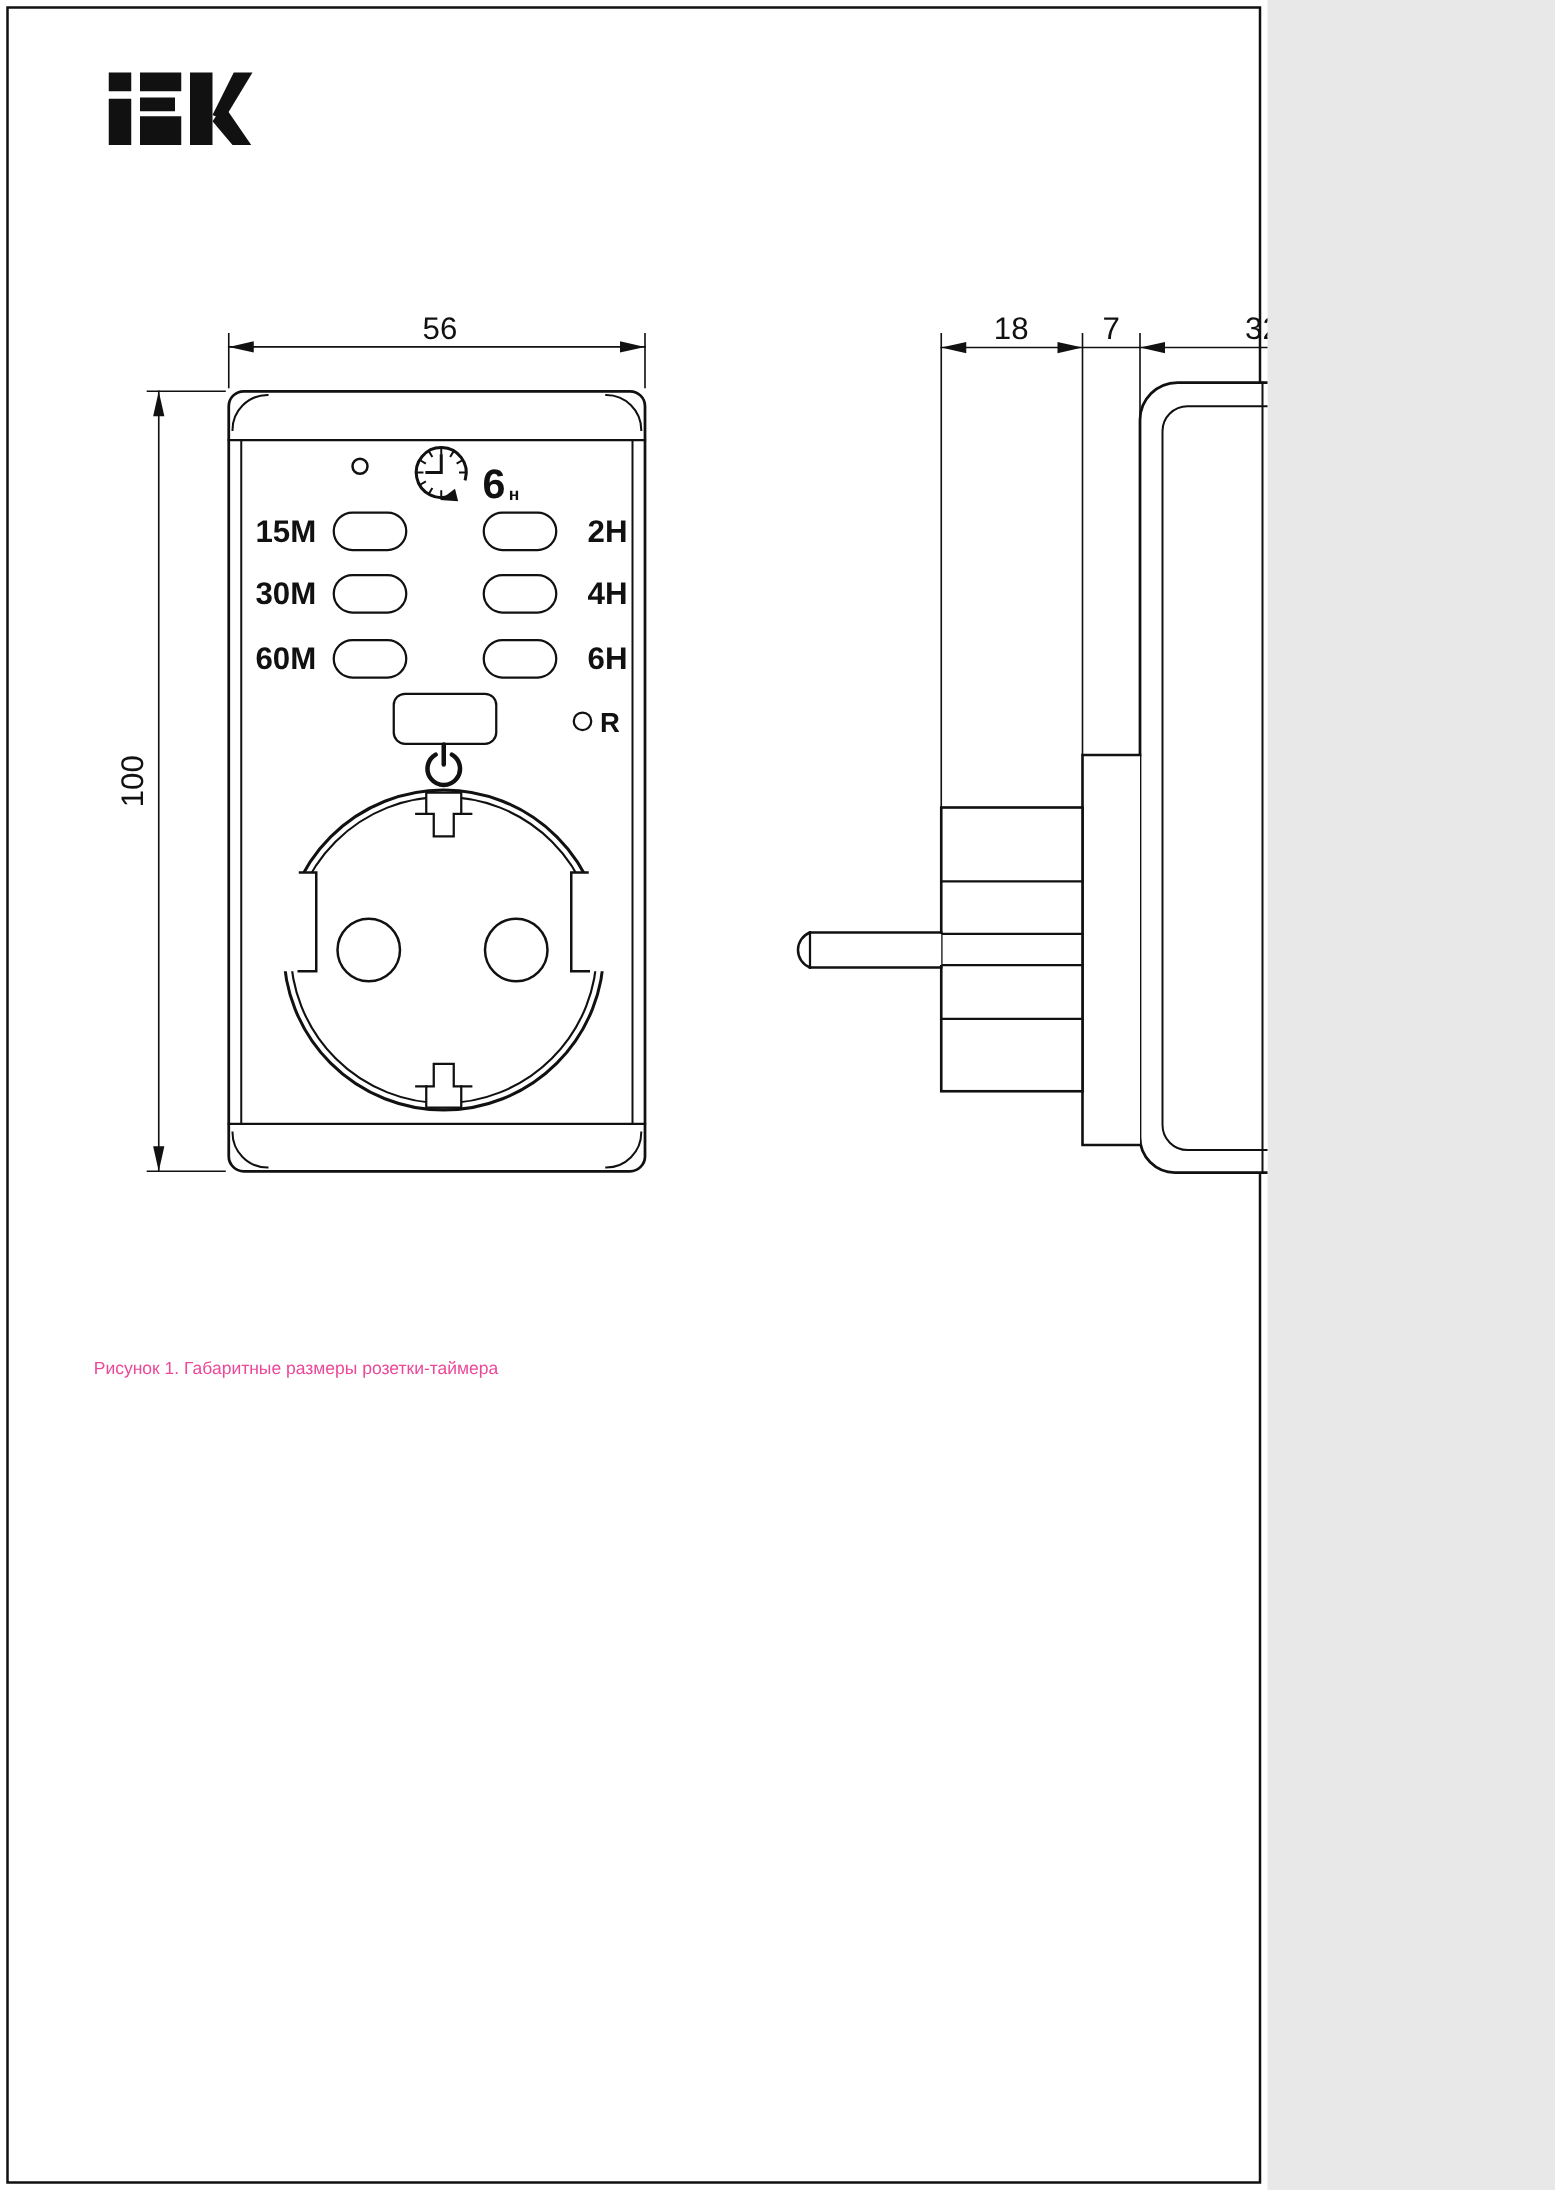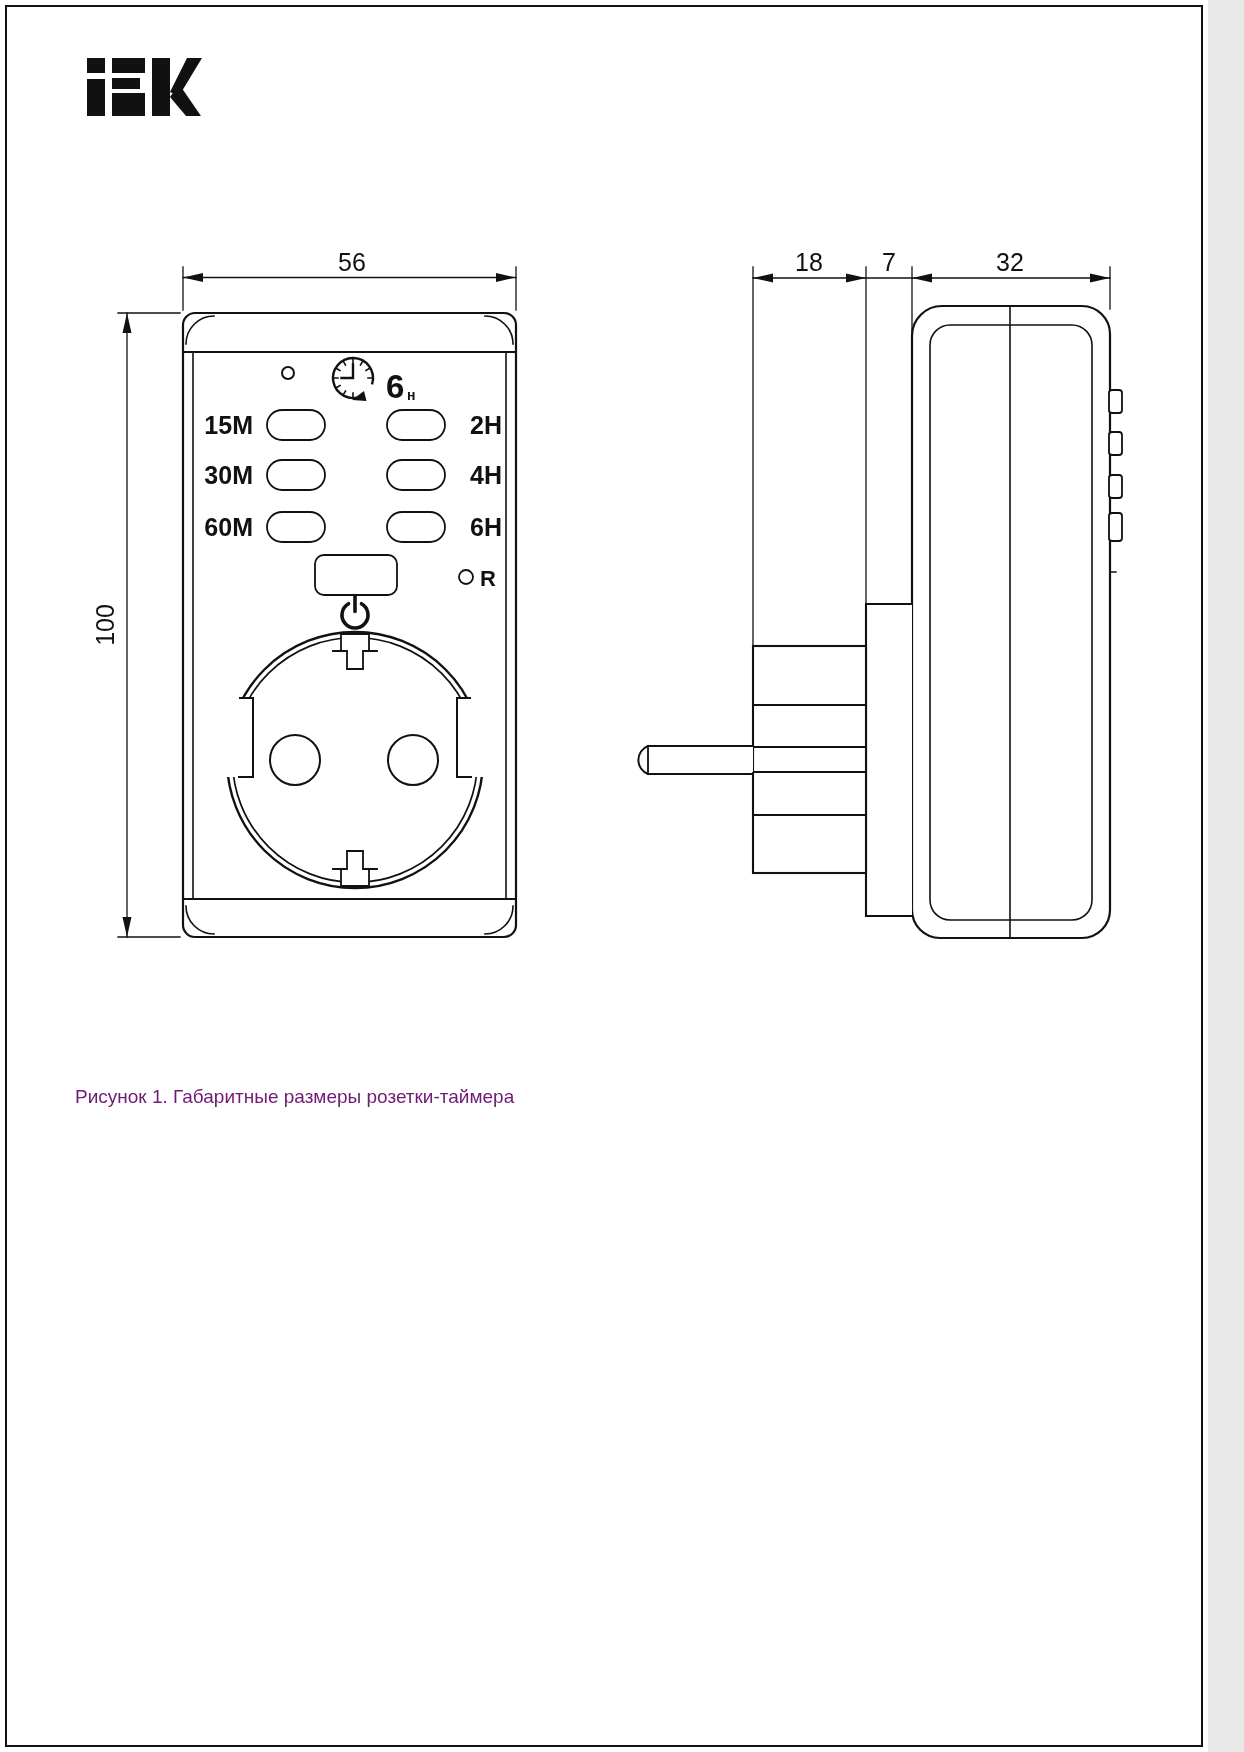--- a/index.html
+++ b/index.html
@@ -1,37 +1,37 @@
 <!DOCTYPE html>
 <html><head>
 <meta charset="utf-8">
 <style>
   html,body{margin:0;padding:0;background:#e8e8e8;}
   .page{
     position:relative;
-    width:1208px;height:1752px;
+    width:1014px;height:1752px;
     background:#ffffff;
     font-family:"Liberation Sans", sans-serif;
     overflow:hidden;
   }
   .page-frame{
     position:absolute;left:5px;top:5px;right:5px;bottom:5px;
     border:2px solid #111;
     pointer-events:none;
   }
   svg{position:absolute;left:0;top:0;}
   svg text{font-family:"Liberation Sans", sans-serif;fill:#111;}
   .dim-t{font-size:25px;}
   .lbl{font-size:25px;font-weight:bold;}
   .big6{font-size:33px;font-weight:bold;}
   .sub6{font-size:14px;font-weight:bold;}
   .rlbl{font-size:22px;font-weight:bold;}
   .caption{
     position:absolute;left:75px;top:1086px;
-    font-size:19px;color:#701a75;
+    font-size:14px;color:#ec4899;
     font-family:"Liberation Sans", sans-serif;
     white-space:nowrap;
   }
 </style>
 </head>
 <body>
 
 <div class="page">
   <div class="page-frame"></div>
 

